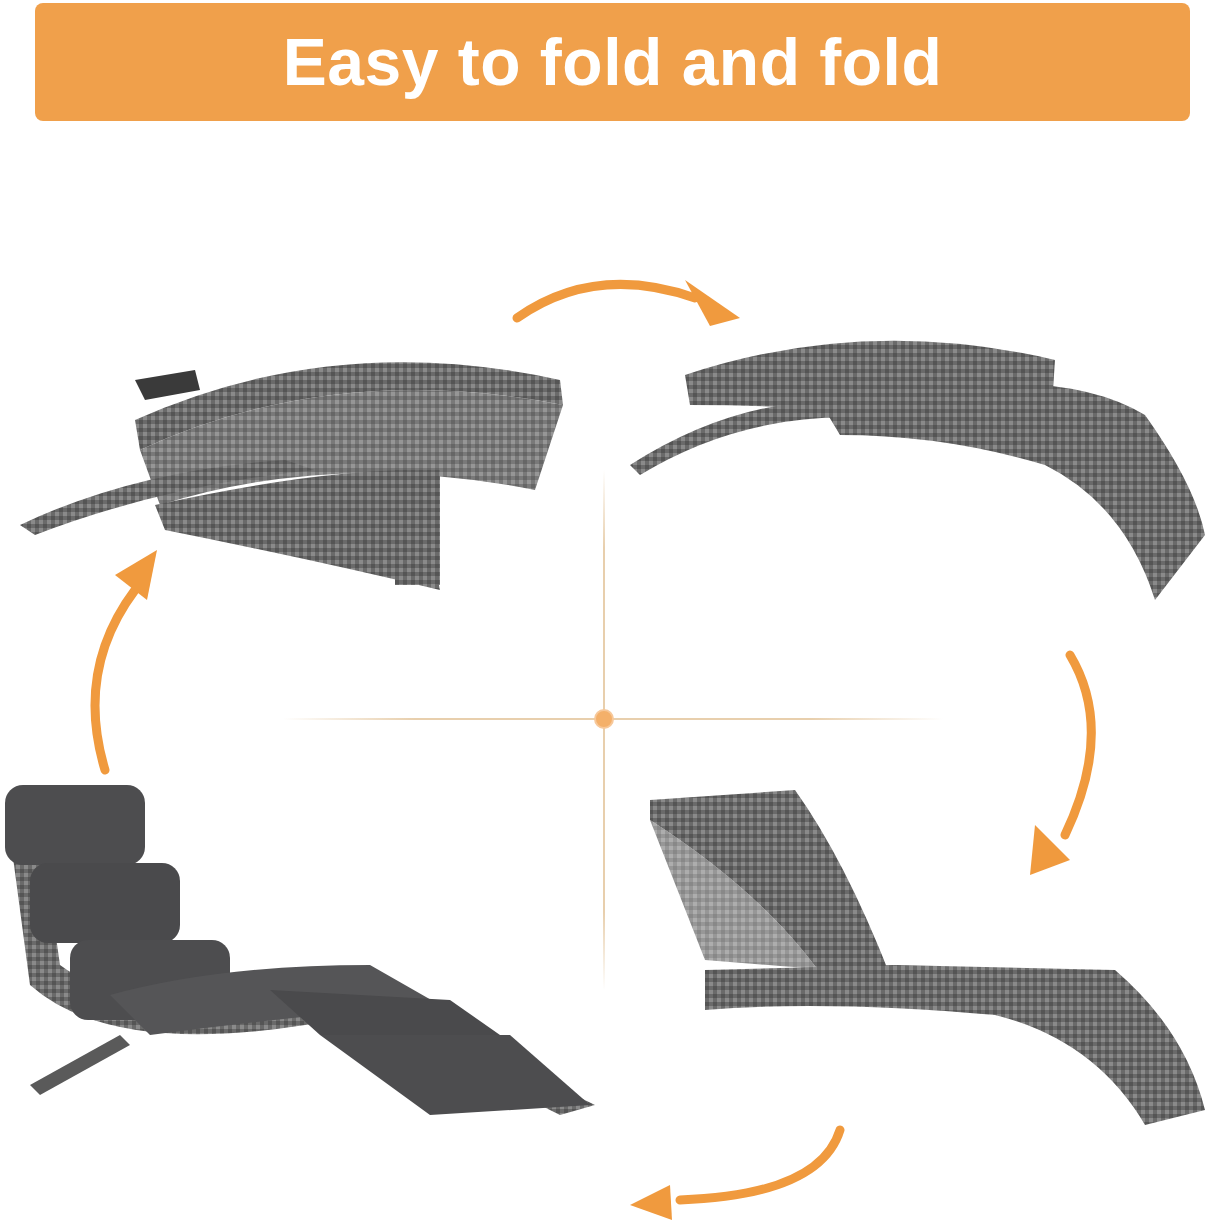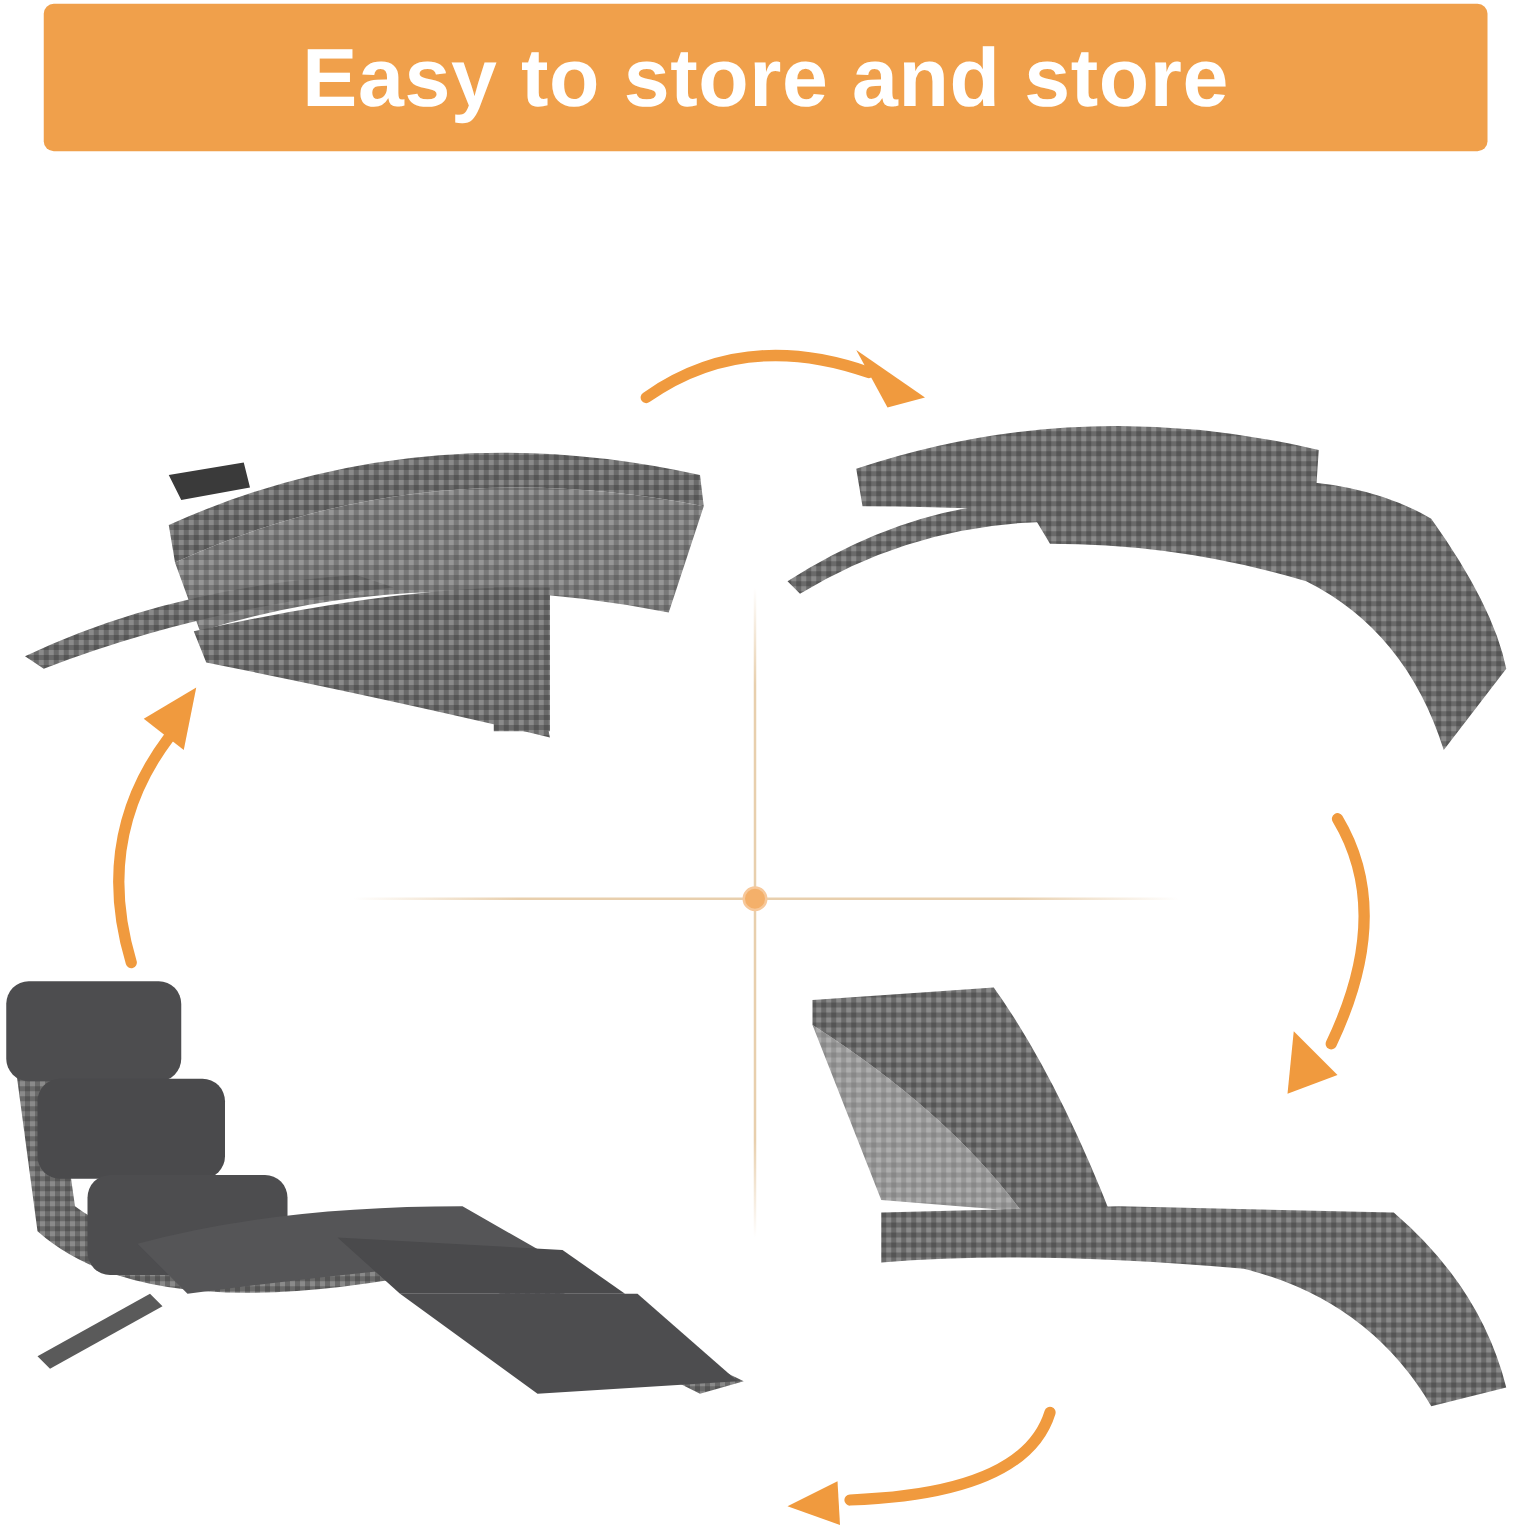--- a/index.html
+++ b/index.html
@@ -13,21 +13,21 @@
     .cross-h { position: absolute; left: 283px; top: 718px; width: 660px; height: 2px; background: linear-gradient(to right, rgba(233,205,170,0), #e8cfad 20%, #e8cfad 80%, rgba(233,205,170,0)); }
     .cross-v { position: absolute; left: 603px; top: 470px; width: 2px; height: 520px; background: linear-gradient(to bottom, rgba(233,205,170,0), #e8cfad 15%, #e8cfad 85%, rgba(233,205,170,0)); }
     .center-dot { position: absolute; left: 594px; top: 709px; width: 20px; height: 20px; border-radius: 50%; background: #f4b06a; border: 2px solid #f7c89a; box-sizing: border-box; }
     svg.abs { position: absolute; overflow: visible; }
     .img { position: absolute; }
   </style>
 </head>
 <body>
 
 <div class="banner">
-  <span class="banner-text">Easy to store and store</span>
+  <span class="banner-text">Easy to fold and fold</span>
 </div>
 
 <div class="cross-h"></div>
 <div class="cross-v"></div>
 <div class="center-dot"></div>
 
 <svg class="abs img" style="left:15px;top:320px" width="560" height="270" viewBox="0 0 560 270">
   <defs>
     <pattern id="wk" width="8" height="8" patternUnits="userSpaceOnUse">
       <rect width="8" height="8" fill="#6a6a6a"></rect>

